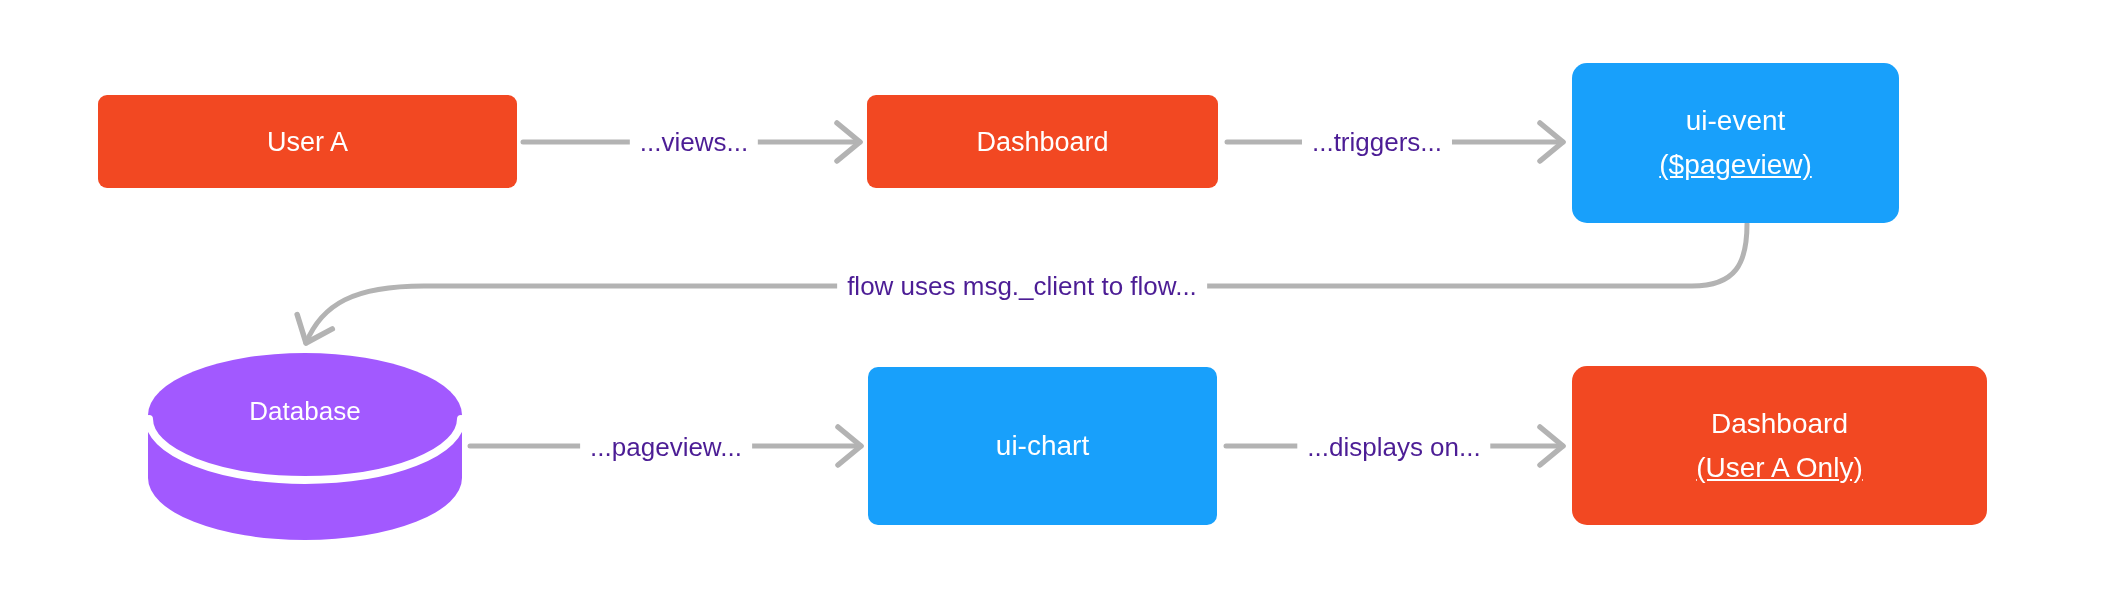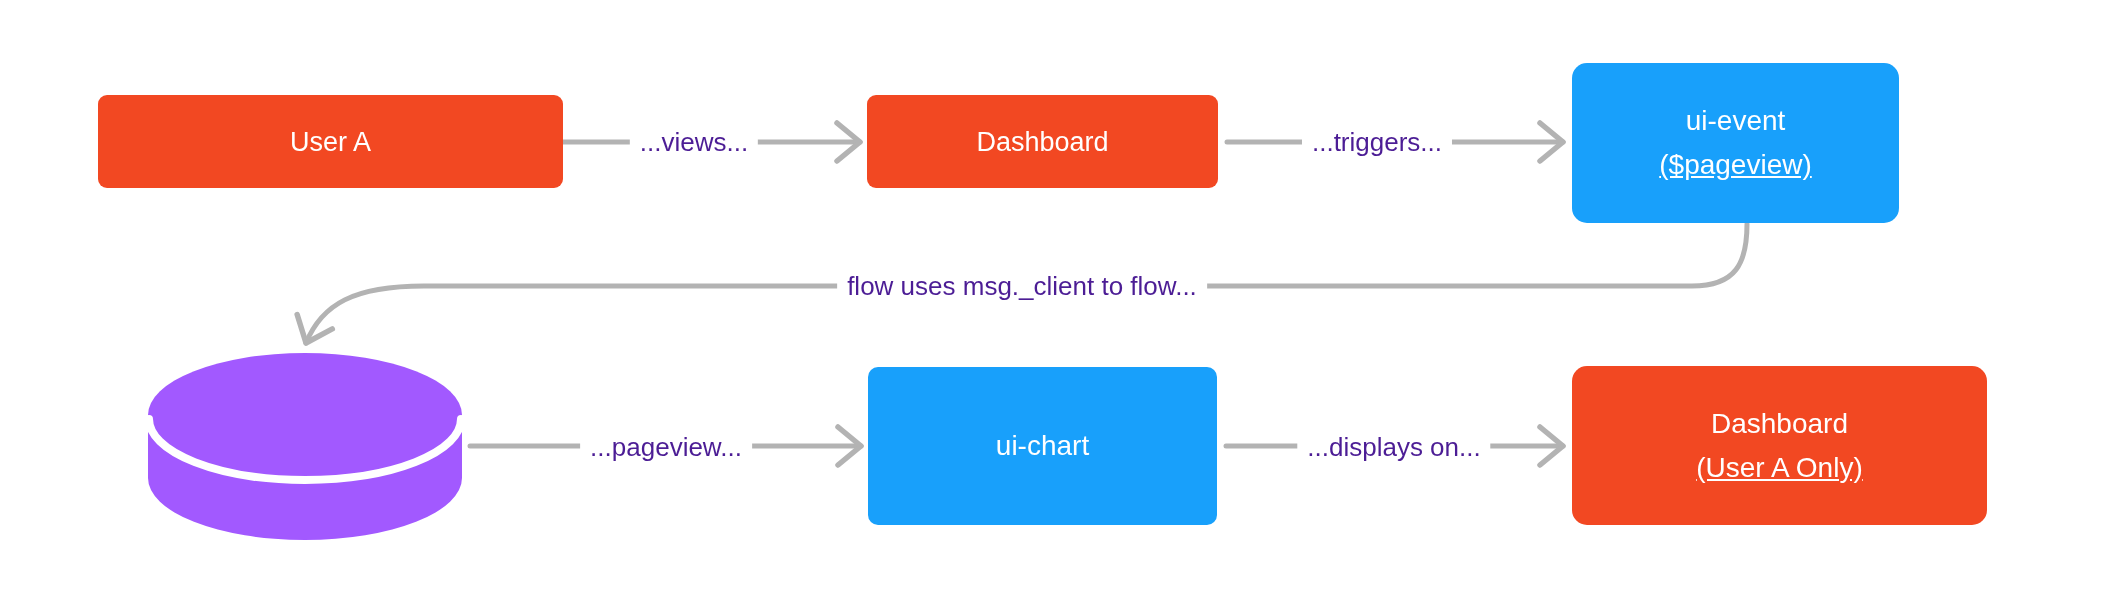--- a/index.html
+++ b/index.html
@@ -17,21 +17,21 @@
     display: flex;
     flex-direction: column;
     align-items: center;
     justify-content: center;
     color: #ffffff;
     text-align: center;
     box-sizing: border-box;
   }
   .node .line1 { font-size: 28px; font-weight: 500; line-height: 44px; }
   .node .line2 { font-size: 28px; font-weight: 500; line-height: 44px; text-decoration: underline; }
-  .node-user-a        { left: 98px;  top: 95px;  width: 465px; height: 93px;  border-radius: 9px; }
+  .node-user-a        { left: 98px;  top: 95px;  width: 419px; height: 93px;  border-radius: 9px; }
   .node-dashboard     { left: 867px; top: 95px;  width: 351px; height: 93px;  border-radius: 9px; }
   .node-ui-event      { left: 1572px; top: 63px; width: 327px; height: 160px; border-radius: 15px; }
   .node-ui-chart      { left: 868px; top: 367px; width: 349px; height: 158px; border-radius: 10px; }
   .node-dashboard-2   { left: 1572px; top: 366px; width: 415px; height: 159px; border-radius: 15px; }
   .node-user-a .line1, .node-dashboard .line1 { font-size: 27px; }
   .db-label {
     position: absolute;
     left: 148px; top: 385px; width: 314px; height: 52px;
     display: flex; align-items: center; justify-content: center;
     color: #ffffff; font-size: 26px; font-weight: 500;
@@ -87,20 +87,21 @@
 
   <div class="node node-dashboard" style="background-color: rgb(242, 72, 34);">
     <div class="line1">Dashboard</div>
   </div>
 
   <div class="node node-ui-event" style="background-color: rgb(24, 160, 251);">
     <div class="line1">ui-event</div>
     <div class="line2">($pageview)</div>
   </div>
 
+  <div class="db-label">Database</div>
 
   <div class="node node-ui-chart" style="background-color: rgb(24, 160, 251);">
     <div class="line1">ui-chart</div>
   </div>
 
   <div class="node node-dashboard-2" style="background-color: rgb(242, 72, 34);">
     <div class="line1">Dashboard</div>
     <div class="line2">(User A Only)</div>
   </div>
 

